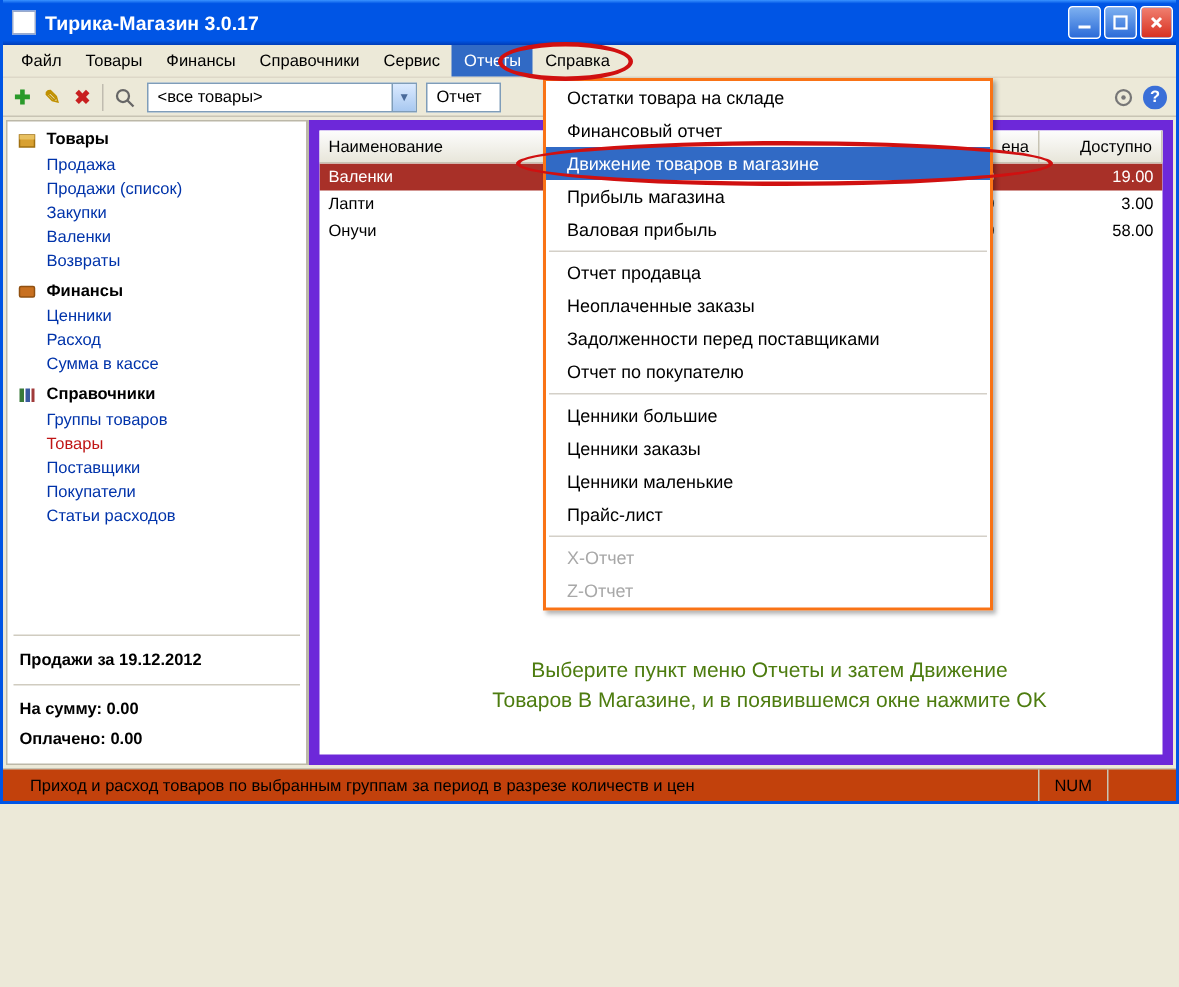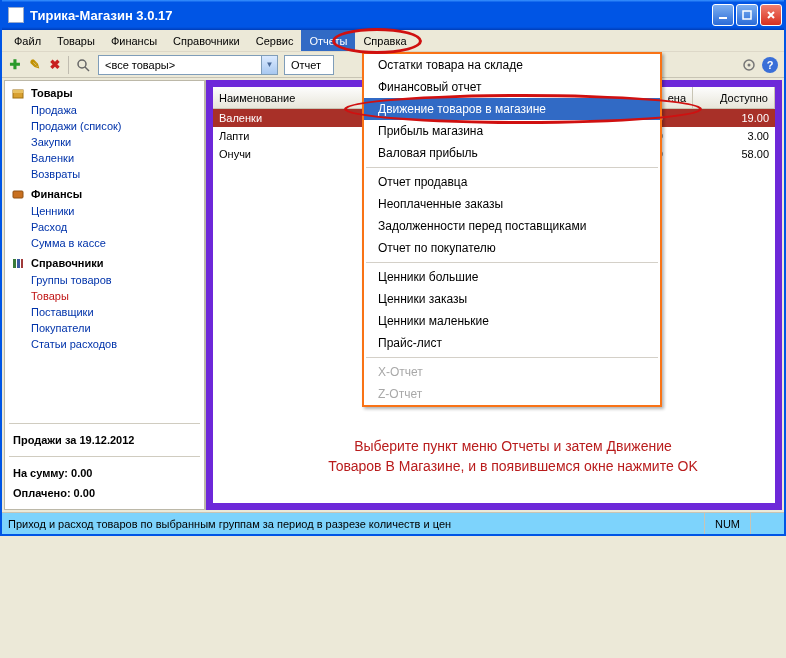--- a/index.html
+++ b/index.html
@@ -203,35 +203,35 @@
 
   .annot-oval {
     position: absolute;
     border: 3px solid #d01010;
     border-radius: 50%;
     pointer-events: none;
     z-index: 30;
   }
   .annot-text {
     position: absolute;
-    color: #b91c1c;
+    color: #4d7c0f;
     font-size: 14px;
     text-align: center;
     z-index: 5;
     line-height: 1.4;
     pointer-events: none;
   }
 
   .statusbar {
     height: 22px;
-    background: #7dd3fc;
+    background: #c2410c;
     border-top: 1px solid #c8c4b4;
     display: flex;
     align-items: center;
-    padding: 0 6px;
+    padding: 0 18px;
     font-size: 11px;
   }
   .statusbar .sspacer { flex:1; }
   .statuscell {
     border-left: 1px solid #c8c4b4;
     padding: 0 10px;
     height: 100%;
     display: flex;
     align-items: center;
   }

